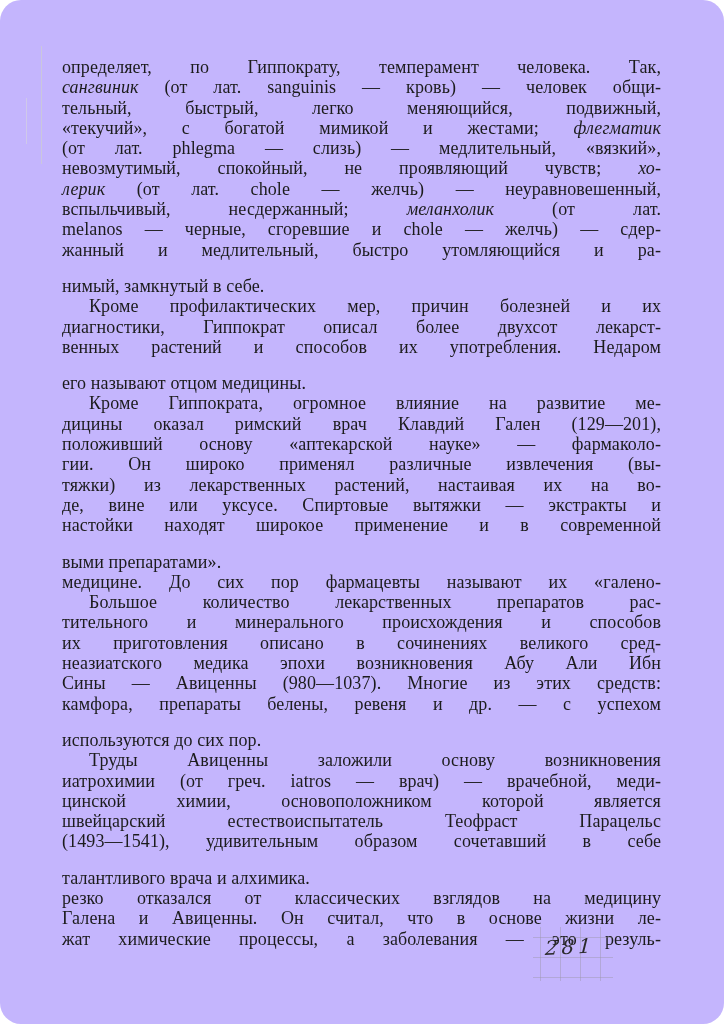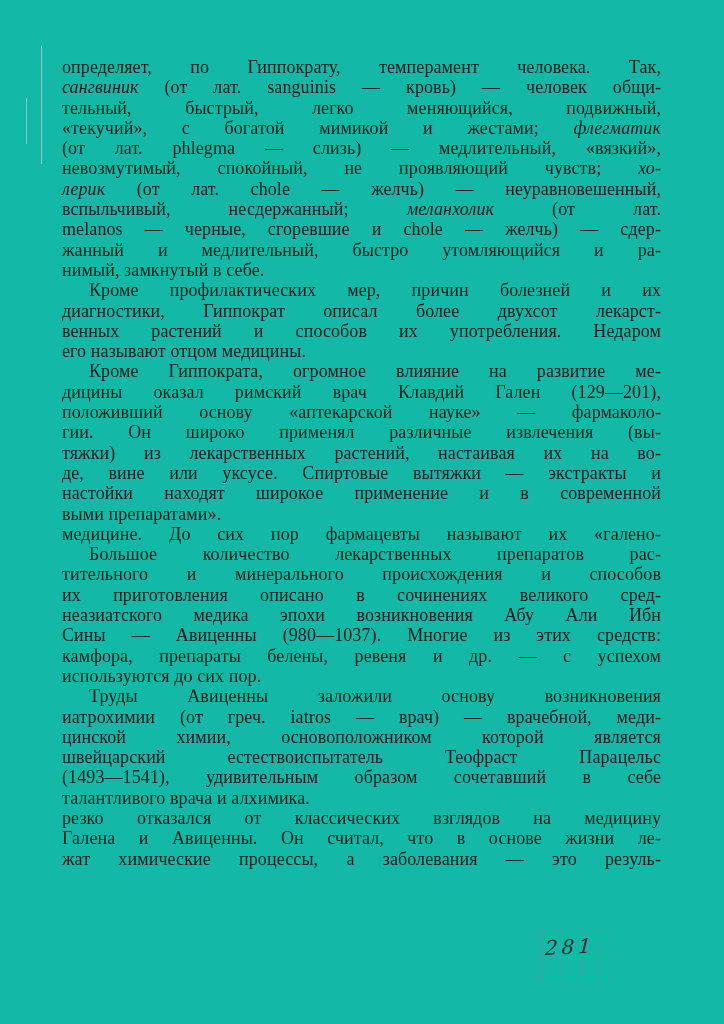--- a/index.html
+++ b/index.html
@@ -23,21 +23,21 @@
     letter-spacing: 0.1px;
   }
   .para { margin: 0; }
   .line {
     text-align: justify;
     text-align-last: justify;
     height: 20.3px;
     overflow: visible;
   }
   .line.indent { text-indent: 27px; }
-  .line.last { text-align-last: left; }
+  .line.last { text-align-last: left; margin-top: 16px; }
   .seg.it { font-style: italic; }
   
   .scan-artifact {
     position: absolute;
     width: 1px;
     background: #cfcfcf;
   }
   .scan-artifact.a1 { left: 41px; top: 46px; height: 118px; opacity: .7; }
   .scan-artifact.a2 { left: 26px; top: 98px; height: 46px; opacity: .55; background: #d9d9d9; }
   
@@ -63,21 +63,21 @@
     font-size: 20px;
     letter-spacing: 4px;
     color: #2b2b2b;
     transform: rotate(-3deg) skewX(-6deg);
     transform-origin: left center;
   }
 </style>
 </head>
 <body>
 
-<div class="page" style="background: #14b8a6; color: rgb(28, 28, 28);">
+<div class="page" style="background: #c4b5fd; color: rgb(28, 28, 28); border-radius: 21px;">
   <div class="scan-artifact a1"></div>
   <div class="scan-artifact a2"></div>
 
   <div class="text-block">
       <div class="para">
         <div class="line"><span class="seg">определяет, по Гиппократу, темперамент человека. Так,</span></div>
         <div class="line"><span class="seg it">сангвиник</span><span class="seg"> (от лат. sanguinis — кровь) — человек общи-</span></div>
         <div class="line"><span class="seg">тельный, быстрый, легко меняющийся, подвижный,</span></div>
         <div class="line"><span class="seg">«текучий», с богатой мимикой и жестами; </span><span class="seg it">флегматик</span></div>
         <div class="line"><span class="seg">(от лат. phlegma — слизь) — медлительный, «вязкий»,</span></div>

